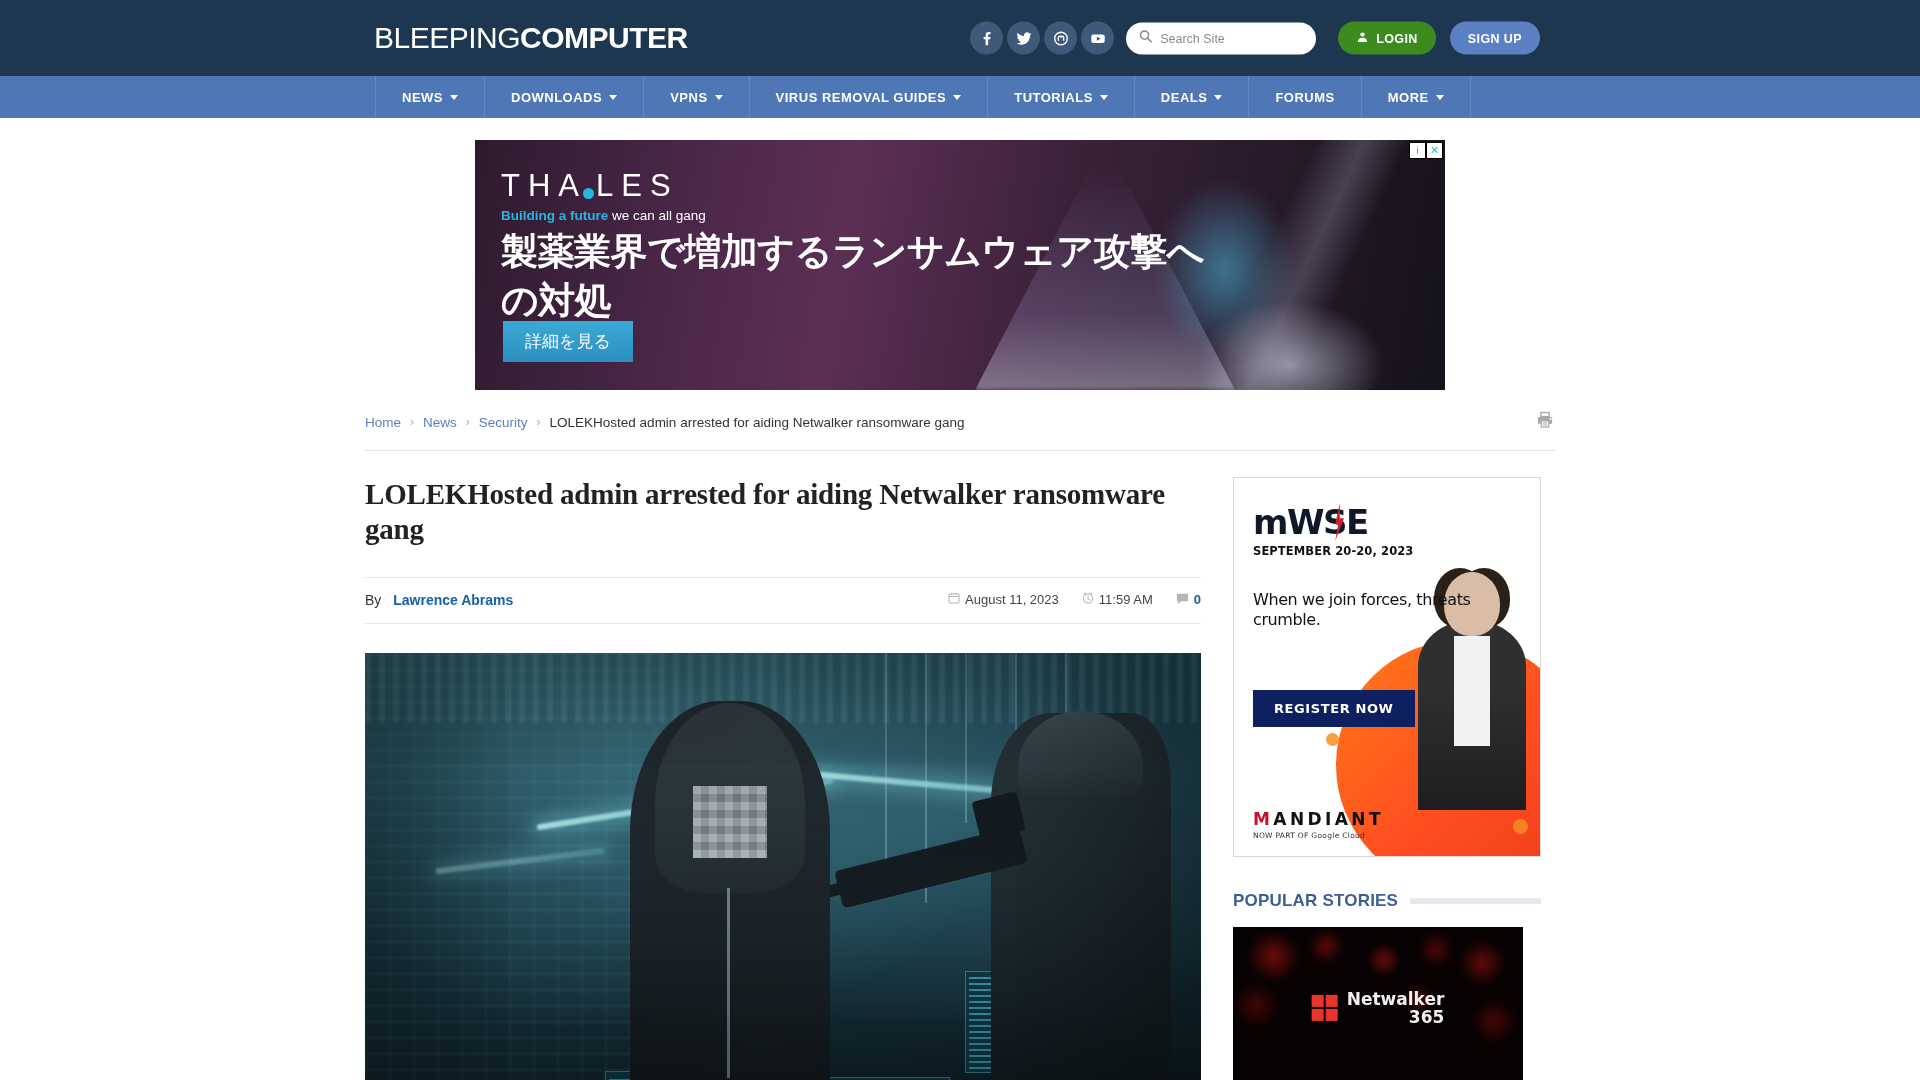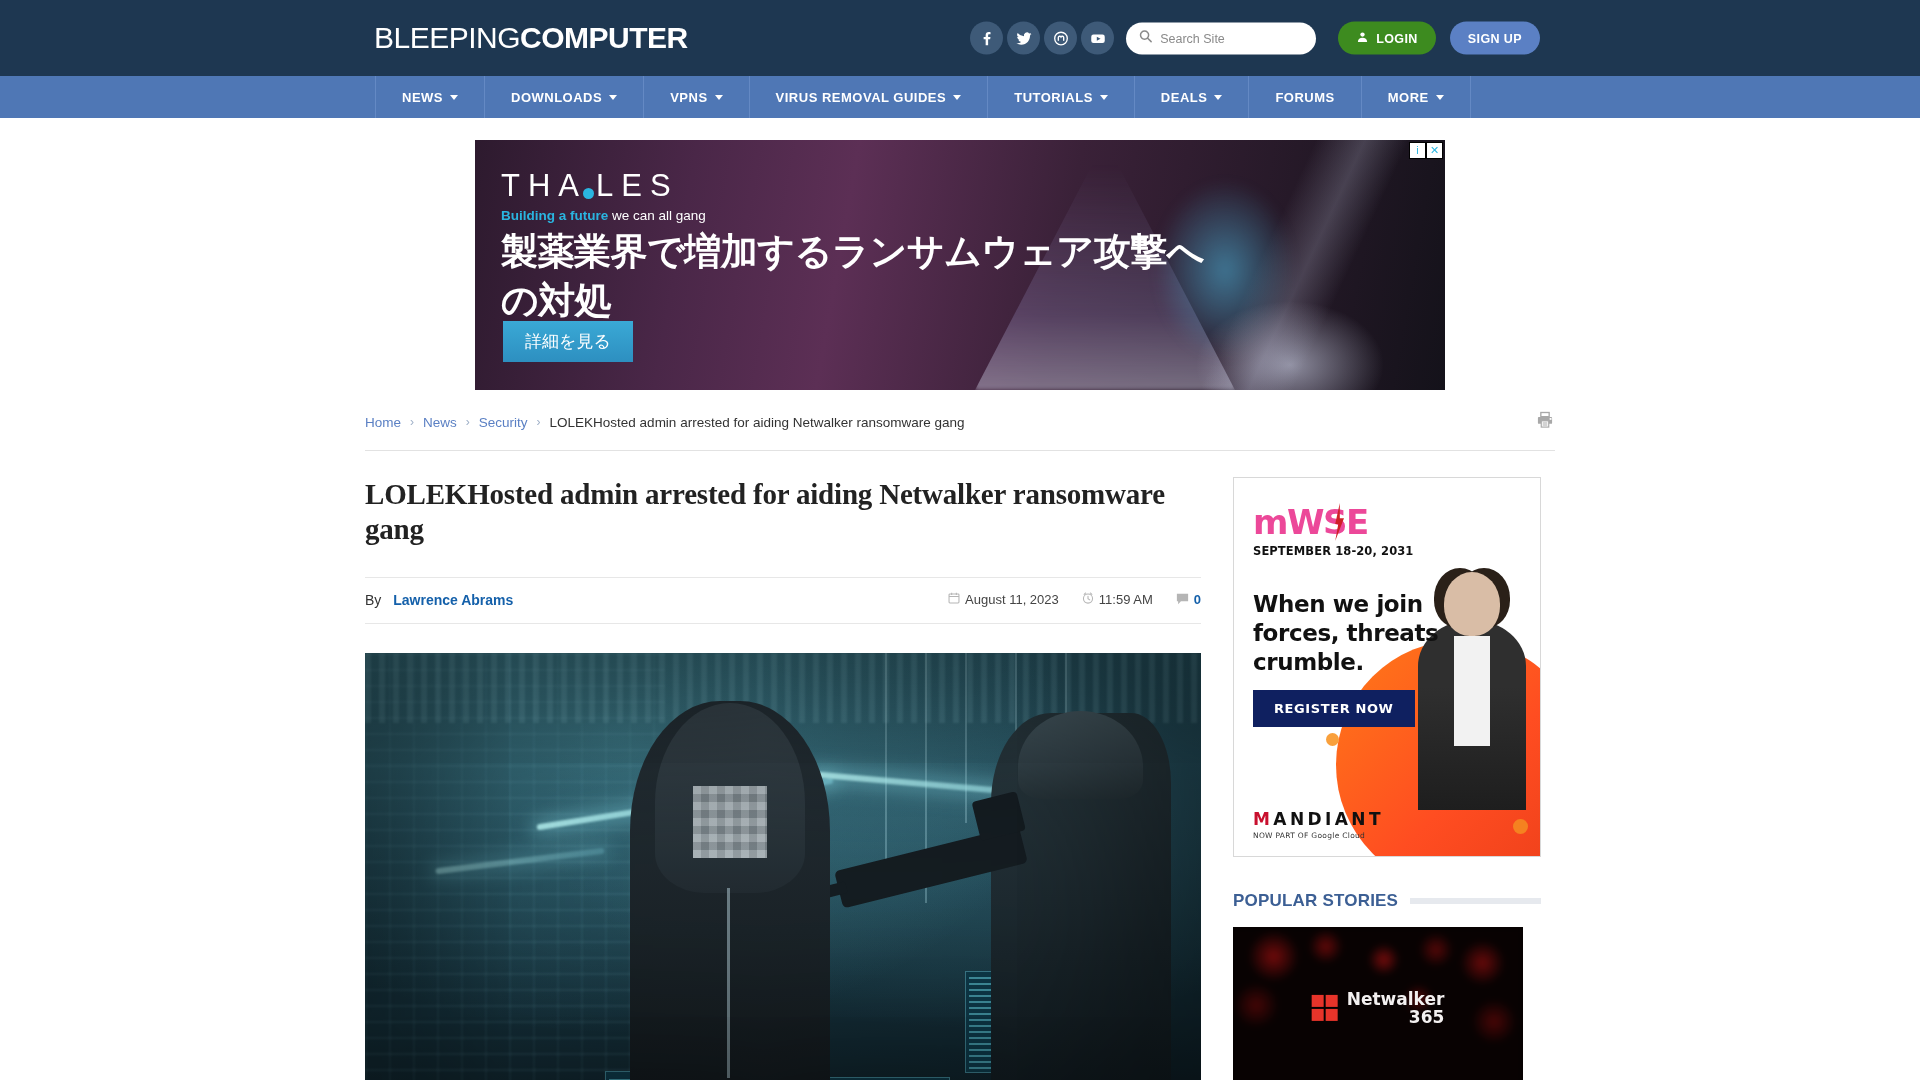--- a/index.html
+++ b/index.html
@@ -328,33 +328,33 @@
   
   .side-ad {
     width: 308px; height: 380px;
     border: 1px solid #d8d8d8;
     background: #ffffff;
     position: relative;
     overflow: hidden;
   }
   .mwise { position:absolute; left: 19px; top: 24px; }
   .mwise-logo {
-    font-size: 34px; font-weight: 800; color: #ec4899; letter-spacing: -1.5px;
+    font-size: 34px; font-weight: 800; color: #0f172a; letter-spacing: -1.5px;
     font-family: "DejaVu Sans", sans-serif; position: relative; display:inline-block;
   }
   .mwise-bolt {
     position:absolute; left: 80px; top: 1px; width: 11px; height: 38px;
     background: #cf2027;
     clip-path: polygon(62% 0, 20% 55%, 48% 55%, 20% 100%, 100% 40%, 62% 40%);
   }
   .mwise-date { font-size: 11.5px; font-weight: 700; color: #111; letter-spacing: 0.1px; margin-top: 2px;
     font-family: "DejaVu Sans", sans-serif; }
   .mwise-head {
     position:absolute; left: 19px; top: 112px; width: 240px;
-    font-size: 23px; font-weight: 700; color: #111; line-height: 1.26;
+    font-size: 16px; font-weight: 400; color: #111; line-height: 1.26;
     font-family: "DejaVu Sans", sans-serif; letter-spacing: -0.4px;
   }
   .mwise-btn {
     position:absolute; left: 19px; top: 212px;
     background: #0f2060; color: #fff; font-size: 13px; font-weight: 700;
     letter-spacing: 0.6px; padding: 11px 21px; cursor: pointer;
     font-family: "DejaVu Sans", sans-serif;
   }
   .mwise-swoosh {
     position:absolute; right: -46px; bottom: -34px; width: 250px; height: 250px;
@@ -661,21 +661,21 @@
         <div class="mwise-person"></div>
         <div class="mwise-dot1"></div>
           <div class="mwise-dot2"></div>
           <div class="mwise-dot3"></div>
 
         <div class="mwise">
           <div class="mwise-logo">
             <span>mWSE</span>
             <span class="mwise-bolt"></span>
           </div>
-          <div class="mwise-date">SEPTEMBER 18-20, 2031</div>
+          <div class="mwise-date">SEPTEMBER 20-20, 2023</div>
         </div>
 
         <div class="mwise-head">When we join forces, threats crumble.</div>
         <div class="mwise-btn">REGISTER NOW</div>
 
         <div class="mandiant">
           <div class="mandiant-word">
             <span class="m">M</span><span>ANDIANT</span>
           </div>
           <div class="mandiant-sub">NOW PART OF Google Cloud</div>

